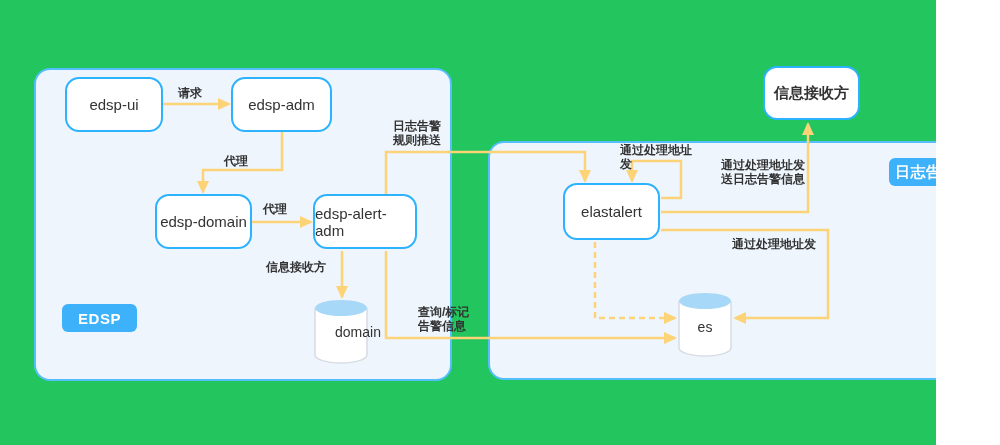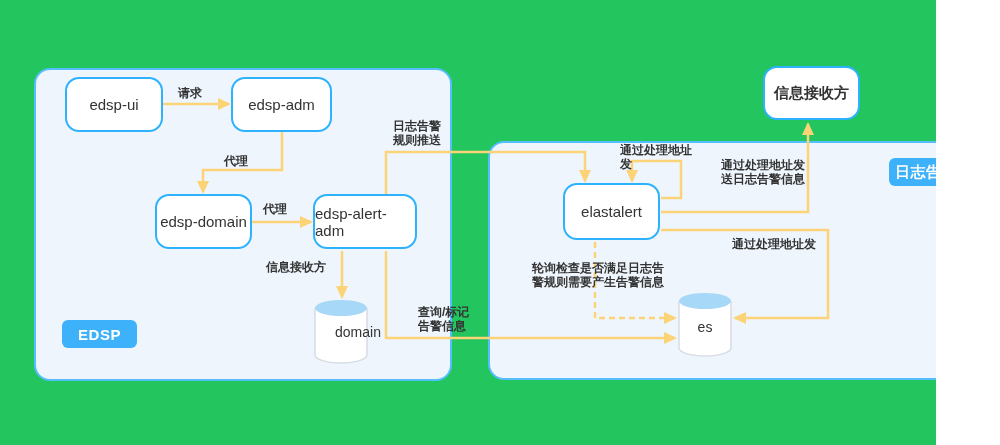--- a/index.html
+++ b/index.html
@@ -38,21 +38,21 @@
   .badge{
     position:absolute;
     background:#3eb1fb;
     color:#ffffff;
     font-weight:bold;
     font-size:15px;
     border-radius:6px;
     display:flex;align-items:center;justify-content:center;
     letter-spacing:0.5px;
   }
-  .badge-edsp{left:62px;top:320px;width:75px;height:28px;}
+  .badge-edsp{left:62px;top:304px;width:75px;height:28px;}
   .badge-log-alert{left:889px;top:158px;width:74px;height:28px;}
 
   .edge-label{
     position:absolute;
     font-size:12px;
     font-weight:bold;
     color:#333333;
     line-height:1.18;
     white-space:pre-line;
     text-align:left;
@@ -130,16 +130,14 @@
   <div class="edge-label lbl-proxy-domain">代理</div>
   <div class="edge-label lbl-log-alert-rule">信息接收方</div>
   <div class="edge-label lbl-rule-push">日志告警
 规则推送</div>
   <div class="edge-label lbl-query-mark">查询/标记
 告警信息</div>
   <div class="edge-label lbl-refresh-rule">通过处理地址发</div>
   <div class="edge-label lbl-send-via-address">通过处理地址发
 送日志告警信息</div>
   <div class="edge-label lbl-write-alert">通过处理地址发</div>
-  <div class="edge-label lbl-poll-check">轮询检查是否满足日志告
-警规则需要产生告警信息</div>
 
 </div>
 
 </body></html>

